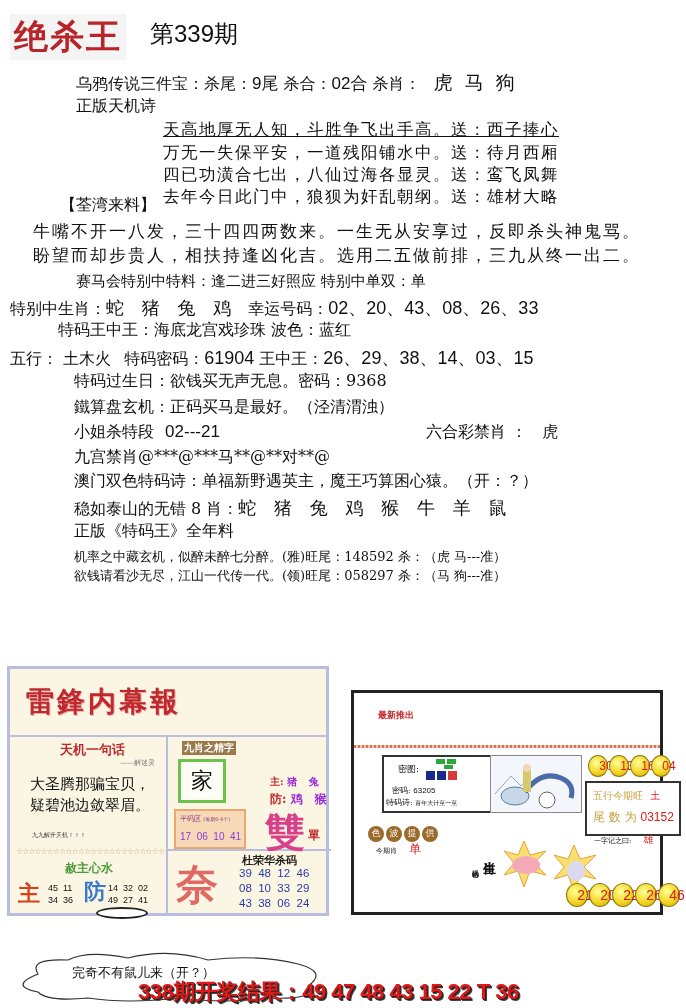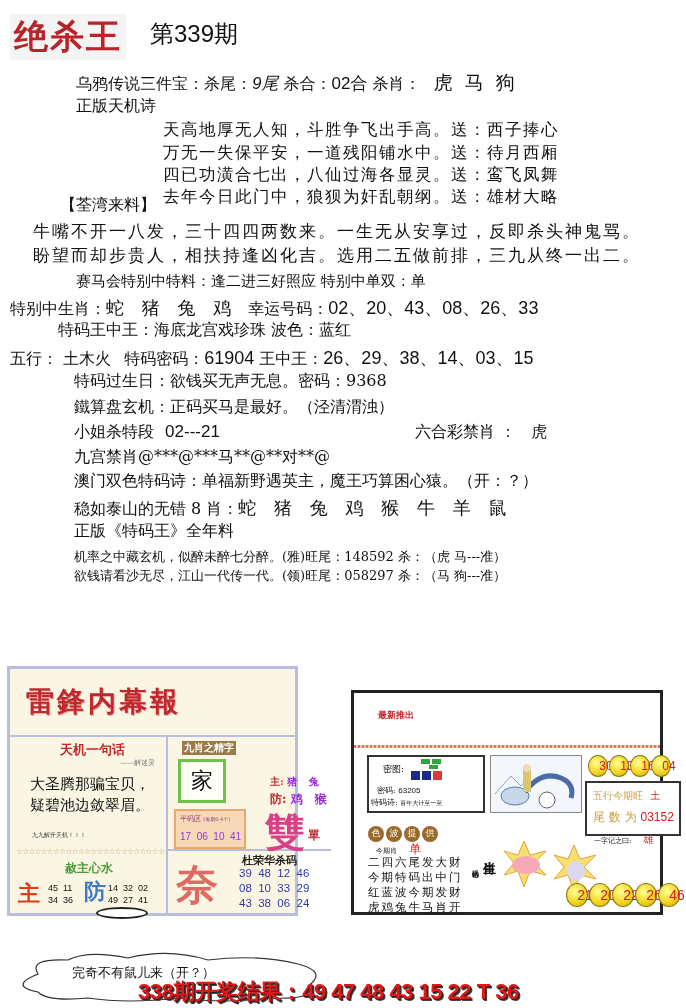--- a/index.html
+++ b/index.html
@@ -14,59 +14,59 @@
   .brand { left: 10px; top: 14px; font-size: 34px; color: #b8242a; font-weight: bold; letter-spacing: 2px; background: #f4f4f4; padding: 0 4px; }
   .issue { left: 150px; top: 18px; font-size: 24px; color: #111; }
 
   .line { font-size: 16px; }
   .poem { font-size: 16.5px; letter-spacing: 1.5px; }
   .big { font-size: 17px; letter-spacing: 2px; }
 
   .shx { font-size: 18px; letter-spacing: 6px; }
 
   
-  .panel-l { left: 7px; top: 666px; width: 291px; height: 250px; background: #fbf6e3; border: 3px solid #b9bde0; }
+  .panel-l { left: 7px; top: 666px; width: 322px; height: 250px; background: #fbf6e3; border: 3px solid #b9bde0; }
   .panel-l .title { position: absolute; left: 16px; top: 14px; font-size: 28px; color: #c0282c; font-weight: bold; letter-spacing: 3px; text-shadow: 1px 1px 0 #e6a8a8; }
   .pl-inner { position: absolute; left: 0; top: 66px; width: 100%; height: 2px; background: #b9bde0; }
   .pl-vdiv { position: absolute; left: 156px; top: 66px; width: 2px; height: 180px; background: #b9bde0; }
   .pl-hdiv { position: absolute; left: 156px; top: 180px; width: 165px; height: 2px; background: #b9bde0; }
   .stars { position: absolute; left: 6px; top: 178px; width: 150px; font-size: 8px; color: #c8a070; overflow: hidden; letter-spacing: -1px; }
 
   .jia-box { position: absolute; left: 168px; top: 90px; width: 48px; height: 44px; border: 3px solid #6cc24a; background: #fffef6; display:flex; align-items:center; justify-content:center; font-size: 22px; }
   .pm-box { position: absolute; left: 164px; top: 140px; width: 72px; height: 40px; background: #f7d9b8; border: 2px solid #e8a870; }
   .shuang { position: absolute; left: 255px; top: 136px; font-size: 40px; color: #d8408a; font-weight: bold; }
 
   
   .panel-r { left: 351px; top: 690px; width: 312px; height: 225px; background: #ffffff; border: 3px solid #222; }
   .pr-rule { position: absolute; left: 0; top: 52px; width: 100%; height: 3px; background: repeating-linear-gradient(90deg, #d9745a 0 2px, #f4c4a8 2px 4px); }
-  .mi-box { position: absolute; left: 13px; top: 62px; width: 118px; height: 58px; border: 2px solid #333; }
+  .mi-box { position: absolute; left: 28px; top: 62px; width: 118px; height: 58px; border: 2px solid #333; }
   .pic-box { position: absolute; left: 136px; top: 62px; width: 92px; height: 58px; border: 1px solid #888; background: #f3f6fa; overflow: hidden; }
   .wx-box { position: absolute; left: 231px; top: 88px; width: 96px; height: 55px; border: 2px solid #333; background: #fff; }
   .ball { display: inline-flex; width: 20px; height: 22px; border-radius: 50%; background: radial-gradient(circle at 40% 35%, #ffff9a, #f2d21c 60%, #c9a80c); border: 1px solid #8a7a10; color: #d81a1a; font-size: 12px; align-items: center; justify-content: center; font-family: "Liberation Sans", sans-serif; margin-right: 1px; padding-left: 16px; }
   .ball.lg { width: 22px; height: 24px; font-size: 14px; }
   .circ { display: inline-flex; width: 16px; height: 16px; border-radius: 50%; background: #9a6a2a; color: #fff; font-size: 9px; align-items:center; justify-content:center; margin-right: 2px; }
 
   .cloud { left: 8px; top: 952px; width: 322px; height: 50px; }
   .result { left: 138px; top: 977px; font-size: 22px; font-weight: bold; color: #e01818; font-family: "Liberation Sans", sans-serif; letter-spacing: -0.5px; text-shadow: 1px 1px 0 #222, 2px 2px 0 #444; }
 </style>
 </head>
 <body>
 
 <div class="abs brand serif">绝杀王</div>
 <div class="abs issue sans">第339期</div>
 
 <div class="abs line" style="left:76px; top:70px;">
-  <span>乌鸦传说三件宝：杀尾：</span><span class="sans" style="font-size:17px;font-style:italic;">9尾</span>
+  <span>乌鸦传说三件宝：杀尾：</span><span class="sans" style="font-size:17px;">9尾</span>
   <span>杀合：</span><span class="sans" style="font-size:17px;">02合</span>
   <span>杀肖：</span>
   <span style="font-size:19px; margin-left:8px; letter-spacing:3px;">虎 马 狗</span>
 </div>
 <div class="abs line" style="left:76px; top:96px;">正版天机诗</div>
 
-<div class="abs poem" style="left:163px; top:119px;">天高地厚无人知，斗胜争飞出手高。送：西子捧心</div>
+<div class="abs poem" style="left:163px; top:119px;text-decoration:underline;">天高地厚无人知，斗胜争飞出手高。送：西子捧心</div>
 <div class="abs poem" style="left:163px; top:142px;">万无一失保平安，一道残阳铺水中。送：待月西厢</div>
 <div class="abs poem" style="left:163px; top:164px;">四已功潢合七出，八仙过海各显灵。送：鸾飞凤舞</div>
 <div class="abs poem" style="left:163px; top:186px;">去年今日此门中，狼狈为奸乱朝纲。送：雄材大略</div>
 
 <div class="abs line" style="left:60px; top:195px;">【荃湾来料】</div>
 <div class="abs big" style="left:33px; top:220px;">牛嘴不开一八发，三十四四两数来。一生无从安享过，反即杀头神鬼骂。</div>
 <div class="abs big" style="left:33px; top:244px;">盼望而却步贵人，相扶持逢凶化吉。选用二五做前排，三九从终一出二。</div>
 
 <div class="abs line" style="left:76px; top:272px; font-size:15px;">赛马会特别中特料：逢二进三好照应  特别中单双：单</div>
 
@@ -84,21 +84,21 @@
   <span>王中王：</span><span class="sans" style="font-size:18px;">26、29、38、14、03、15</span>
 </div>
 
 <div class="abs line" style="left:74px; top:371px;">特码过生日：欲钱买无声无息。密码：9368</div>
 <div class="abs line" style="left:74px; top:397px;">鐵算盘玄机：正码买马是最好。（泾清渭浊）</div>
 
 <div class="abs line" style="left:74px; top:422px;">
   <span>小姐杀特段</span>
   <span class="sans" style="font-size:17px; margin-left:6px;">02---21</span>
 </div>
-<div class="abs line" style="left:415px; top:422px;">
+<div class="abs line" style="left:426px; top:422px;">
   <span>六合彩禁肖 ：</span>
   <span style="margin-left:10px;">虎</span>
 </div>
 
 <div class="abs line" style="left:74px; top:447px;">九宫禁肖@***@***马**@**对**@</div>
 <div class="abs line" style="left:74px; top:471px;">澳门双色特码诗：单福新野遇英主，魔王巧算困心猿。（开：？）</div>
 
 <div class="abs line" style="left:74px; top:496px;">
   <span>稳如泰山的无错 8 肖：</span><span class="shx">蛇 猪 兔 鸡 猴 牛 羊 鼠</span>
 </div>
@@ -209,26 +209,20 @@
     </div>
   </div>
 
   <div style="position:absolute; left:14px; top:128px;">
     <span class="circ">色</span><span class="circ">波</span><span class="circ">提</span><span class="circ">供</span>
   </div>
   <div style="position:absolute; left:22px; top:148px; font-size:7px;">
     <span>今期肖</span>
     <span style="color:#d81a1a; font-size:12px; margin-left:10px;">单</span>
   </div>
-  <div style="position:absolute; left:14px; top:162px; font-size:11.5px; line-height:15px; letter-spacing:2px;">
-    <div>二四六尾发大财</div>
-    <div>今期特码出中门</div>
-    <div>红蓝波今期发财</div>
-    <div>虎鸡兔牛马肖开</div>
-  </div>
   <div style="position:absolute; left:126px; top:158px; font-size:13px; font-weight:bold; writing-mode:vertical-rl;">生肖</div>
   <div style="position:absolute; left:116px; top:172px; font-size:7px; writing-mode:vertical-rl;">特码心水诗</div>
 
   <svg style="position:absolute; left:150px; top:148px;" width="110" height="50">
     <polygon points="20,0 26,14 42,10 30,22 42,34 26,30 20,46 14,30 0,34 10,22 0,10 14,14" fill="#f8e070" stroke="#e8a040"></polygon>
     <ellipse cx="22" cy="24" rx="14" ry="9" fill="#f4a8b8"></ellipse>
     <polygon points="70,4 76,18 92,14 80,26 92,38 76,34 70,50 64,34 50,38 60,26 50,14 64,18" fill="#f8e070" stroke="#e8a040"></polygon>
     <ellipse cx="72" cy="30" rx="9" ry="10" fill="#dcd8f0"></ellipse>
   </svg>
 

